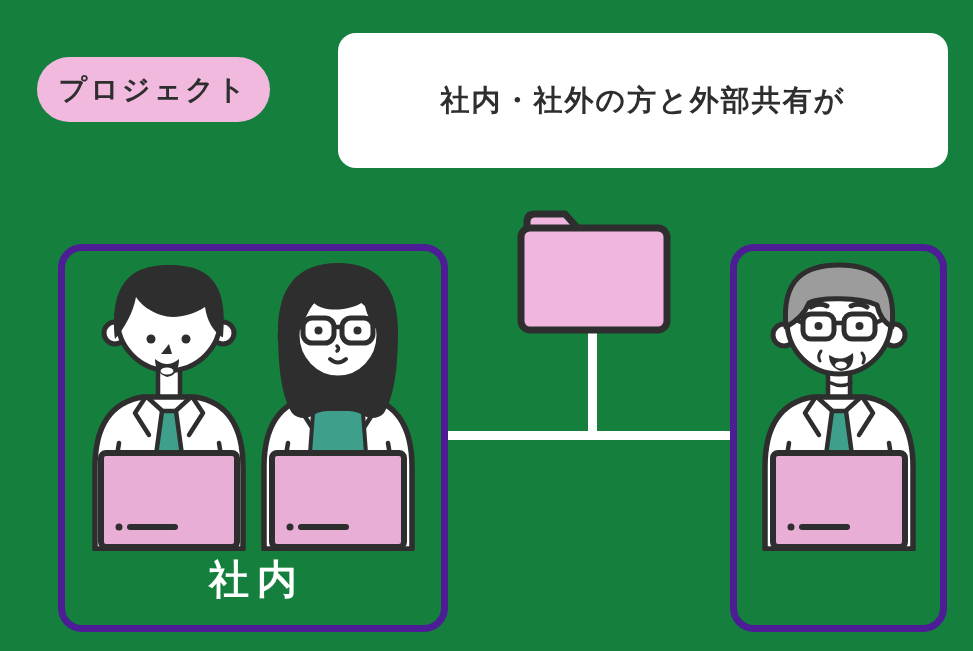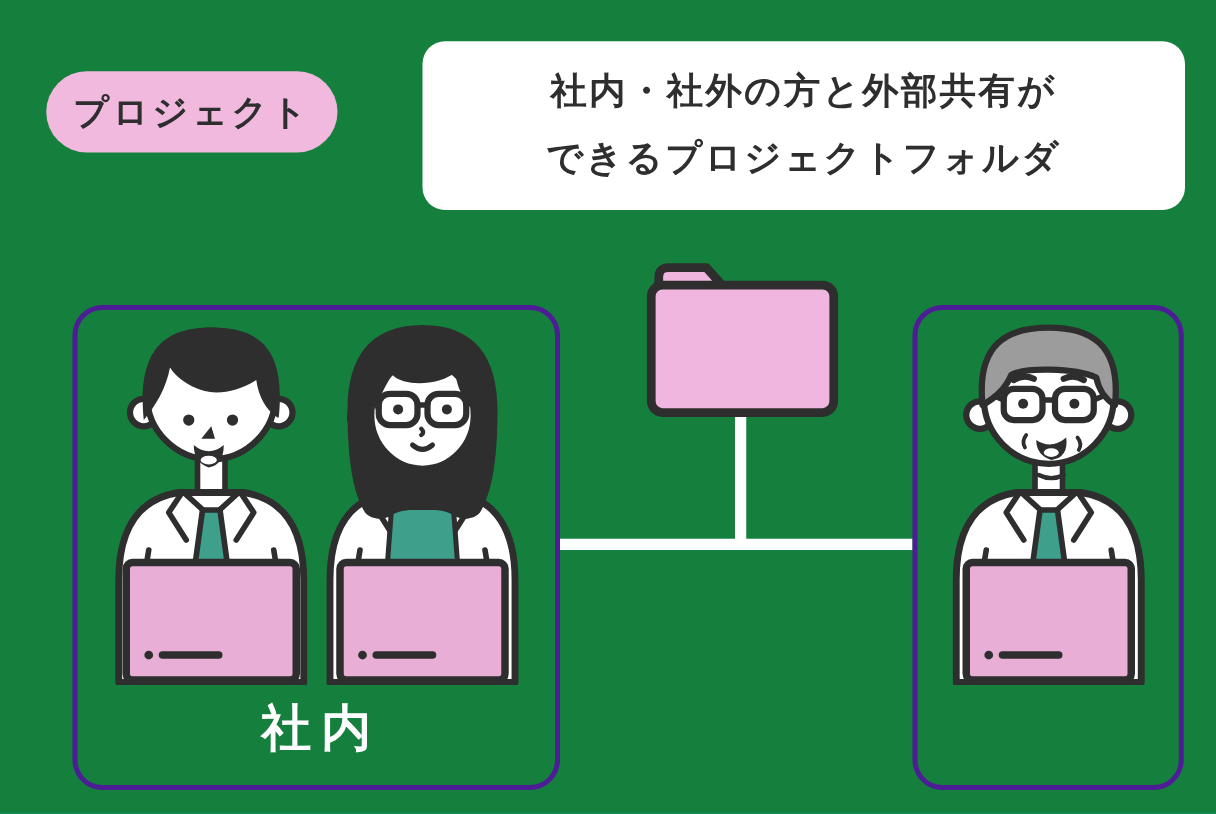--- a/index.html
+++ b/index.html
@@ -17,21 +17,21 @@
     position:absolute;left:338px;top:33px;width:610px;height:135px;
     background:#FFFFFF;border-radius:18px;
     display:flex;flex-direction:column;align-items:center;justify-content:center;gap:12px;
   }
   .info-line{font-size:29px;font-weight:bold;color:#2E2E2E;letter-spacing:2px;line-height:1.42;}
   .v-line{position:absolute;left:588px;top:326px;width:9px;height:110px;background:#FFFFFF;}
   .h-line{position:absolute;left:448px;top:431px;width:282px;height:9px;background:#FFFFFF;}
   .folder-svg{position:absolute;left:517px;top:205px;}
   .group-box{
     position:absolute;top:244px;height:388px;box-sizing:border-box;
-    border:4px solid #4c1d95;border-radius:24px;
+    border:7px solid #4c1d95;border-radius:24px;
   }
   .group-box.internal{left:58px;width:390px;}
   .group-box.external{left:730px;width:217px;}
   .persons{display:flex;justify-content:center;gap:9px;padding-top:10px;}
   .group-label{
     position:absolute;bottom:18px;left:0;right:0;text-align:center;
     font-size:40px;font-weight:bold;color:#FFFFFF;letter-spacing:8px;text-indent:8px;
   }
   svg .ink{stroke:#2E2E2E;stroke-linecap:round;stroke-linejoin:round;}
 </style>
@@ -39,21 +39,20 @@
 <body>
 
 <div class="canvas">
 
   <div class="badge">
     <span class="badge-label">プロジェクト</span>
   </div>
 
   <div class="info-box">
     <div class="info-line">社内・社外の方と外部共有が</div>
-    <div class="info-line">できるプロジェクトフォルダ</div>
   </div>
 
   <div class="v-line"></div>
   <div class="h-line"></div>
 
   <svg class="folder-svg" width="154" height="130" viewBox="0 0 154 130">
     <path class="ink" d="M 10 28 L 10 17 Q 10 9 18 9 L 48 9 L 65 28 Z" fill="#F1B6DF" stroke-width="7"></path>
     <rect class="ink" x="4" y="23" width="146" height="102" rx="9" fill="#F1B6DF" stroke-width="7"></rect>
   </svg>
 

